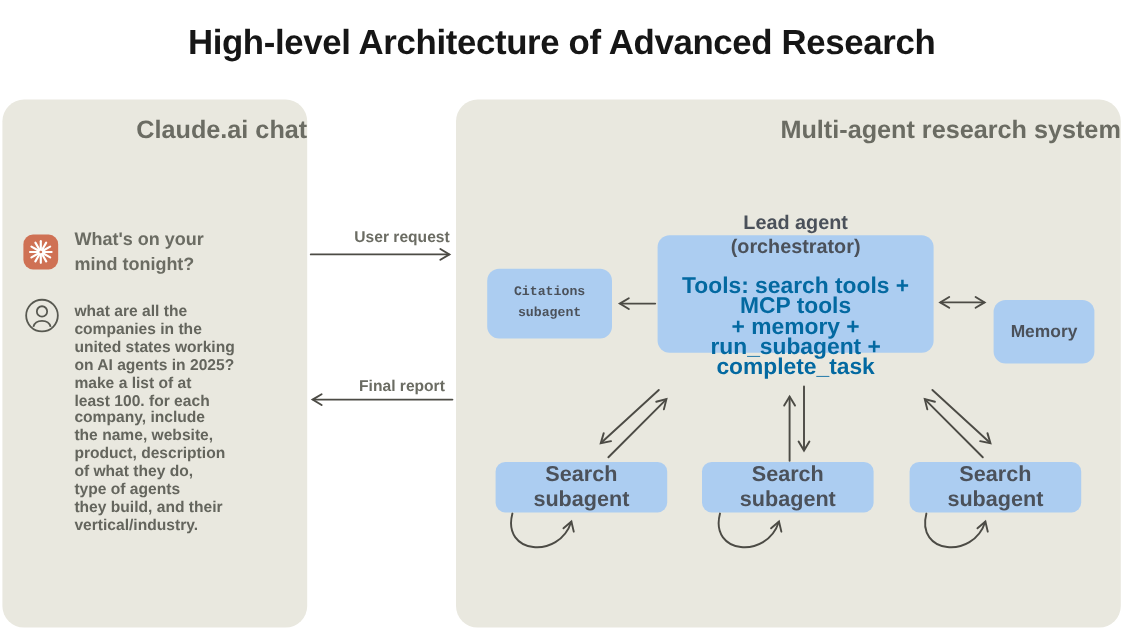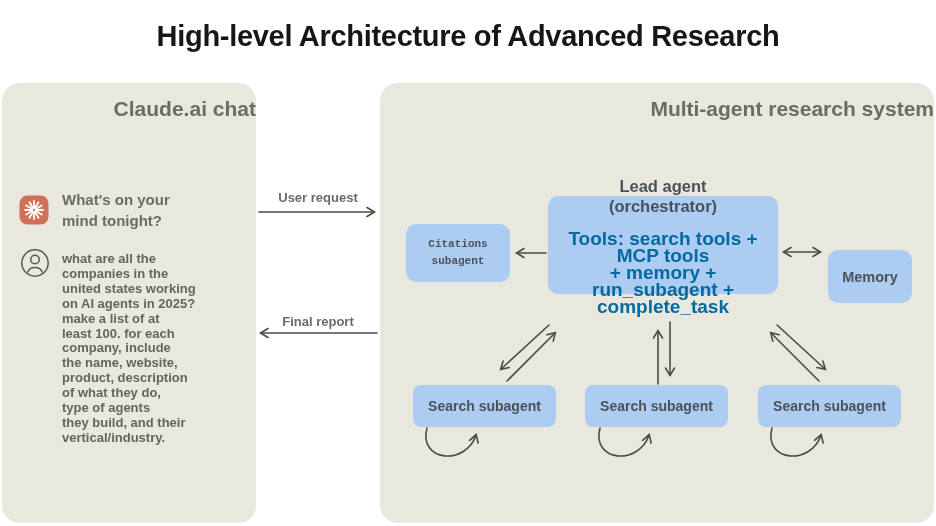--- a/index.html
+++ b/index.html
@@ -28,35 +28,35 @@
   .assistant-text {
     position:absolute; left:60px; top:106px; width:170px;
     font-size:15px; line-height:21px; font-weight:700; color:#6b6c63;
   }
   .user-text {
     position:absolute; left:60px; top:169px; width:175px;
     font-size:13px; line-height:14.9px; font-weight:700; color:#64655d;
   }
   .flow-label {
     position:absolute; width:122px; text-align:center;
-    font-size:13px; font-weight:700; color:#6b6c63;
+    font-size:13px; font-weight:700; color:#6b6c63;margin-left:17px;
   }
   #user-request-label { left:257px; top:190px; }
   #final-report-label { left:257px; top:314px; }
   .bluebox {
     position:absolute; background:#accdf1; border-radius:10px;
     display:flex; flex-direction:column; align-items:center; justify-content:center;
     text-align:center; color:#4b515a; font-weight:700;
   }
   #lead-agent { left:168px; top:113px; width:230px; height:98px; }
   .lead-title { font-size:16.5px; line-height:20px; color:#4b515a; }
   .lead-tools { font-size:19px; line-height:17px; color:#0369a1; margin-top:14px; }
   #citations-box { left:26px;  top:141px; width:104px; height:58px; font-size:11px; line-height:17px;font-family:Liberation Mono, monospace; }
   #memory-box    { left:448px; top:142px; width:84px;  height:53px; font-size:14.5px;margin-top:25px; }
-  .search-box    { top:302px; width:143px; height:42px; font-size:14px; border-radius:8px; }
+  .search-box    { top:302px; width:143px; height:42px; font-size:18px; border-radius:8px; }
   #search-1 { left:33px; }
   #search-2 { left:205px; }
   #search-3 { left:378px; }
   #arrow-layer { position:absolute; left:0; top:0; width:936px; height:526px; pointer-events:none; }
   #arrow-layer path { stroke:#4c4b45; stroke-width:1.6; fill:none; stroke-linecap:round; }
 </style>
 </head>
 <body>
 
 <div class="page">

